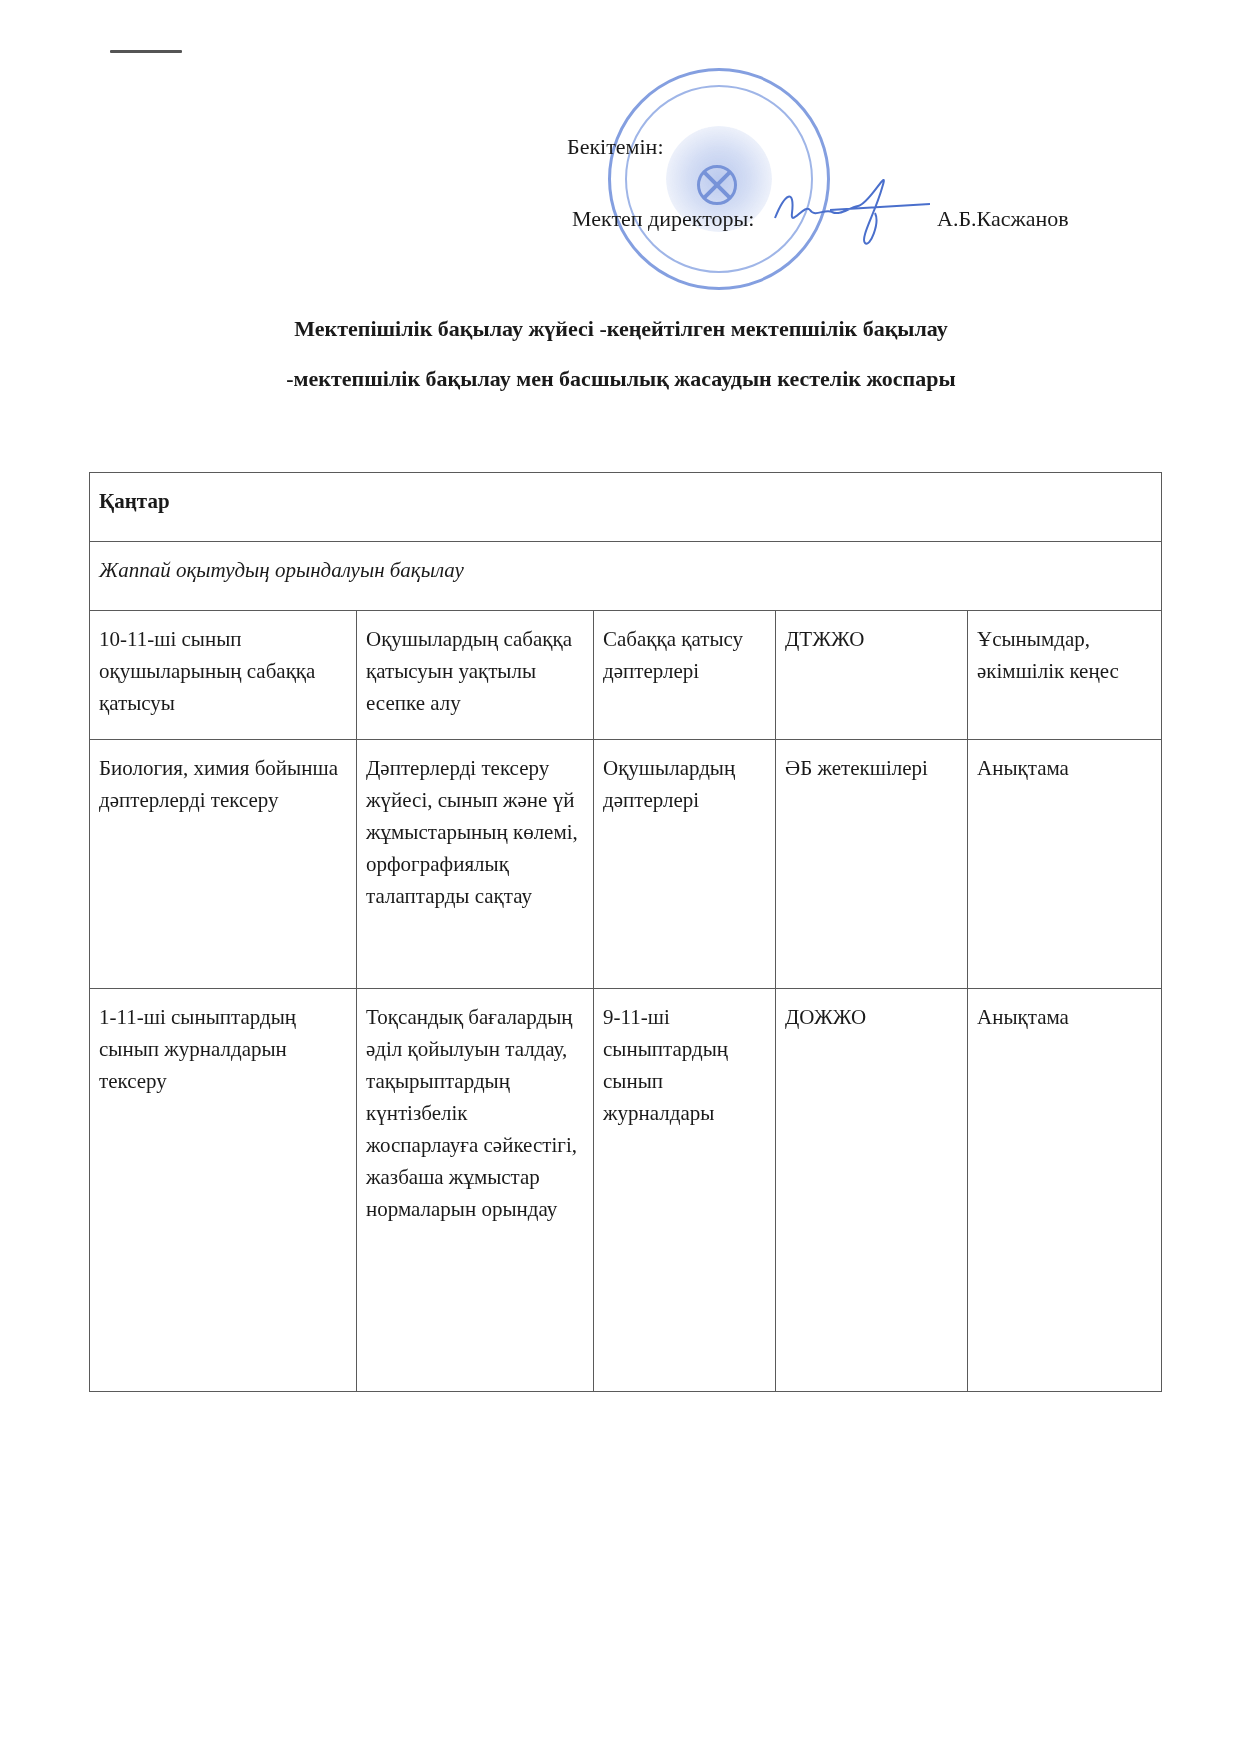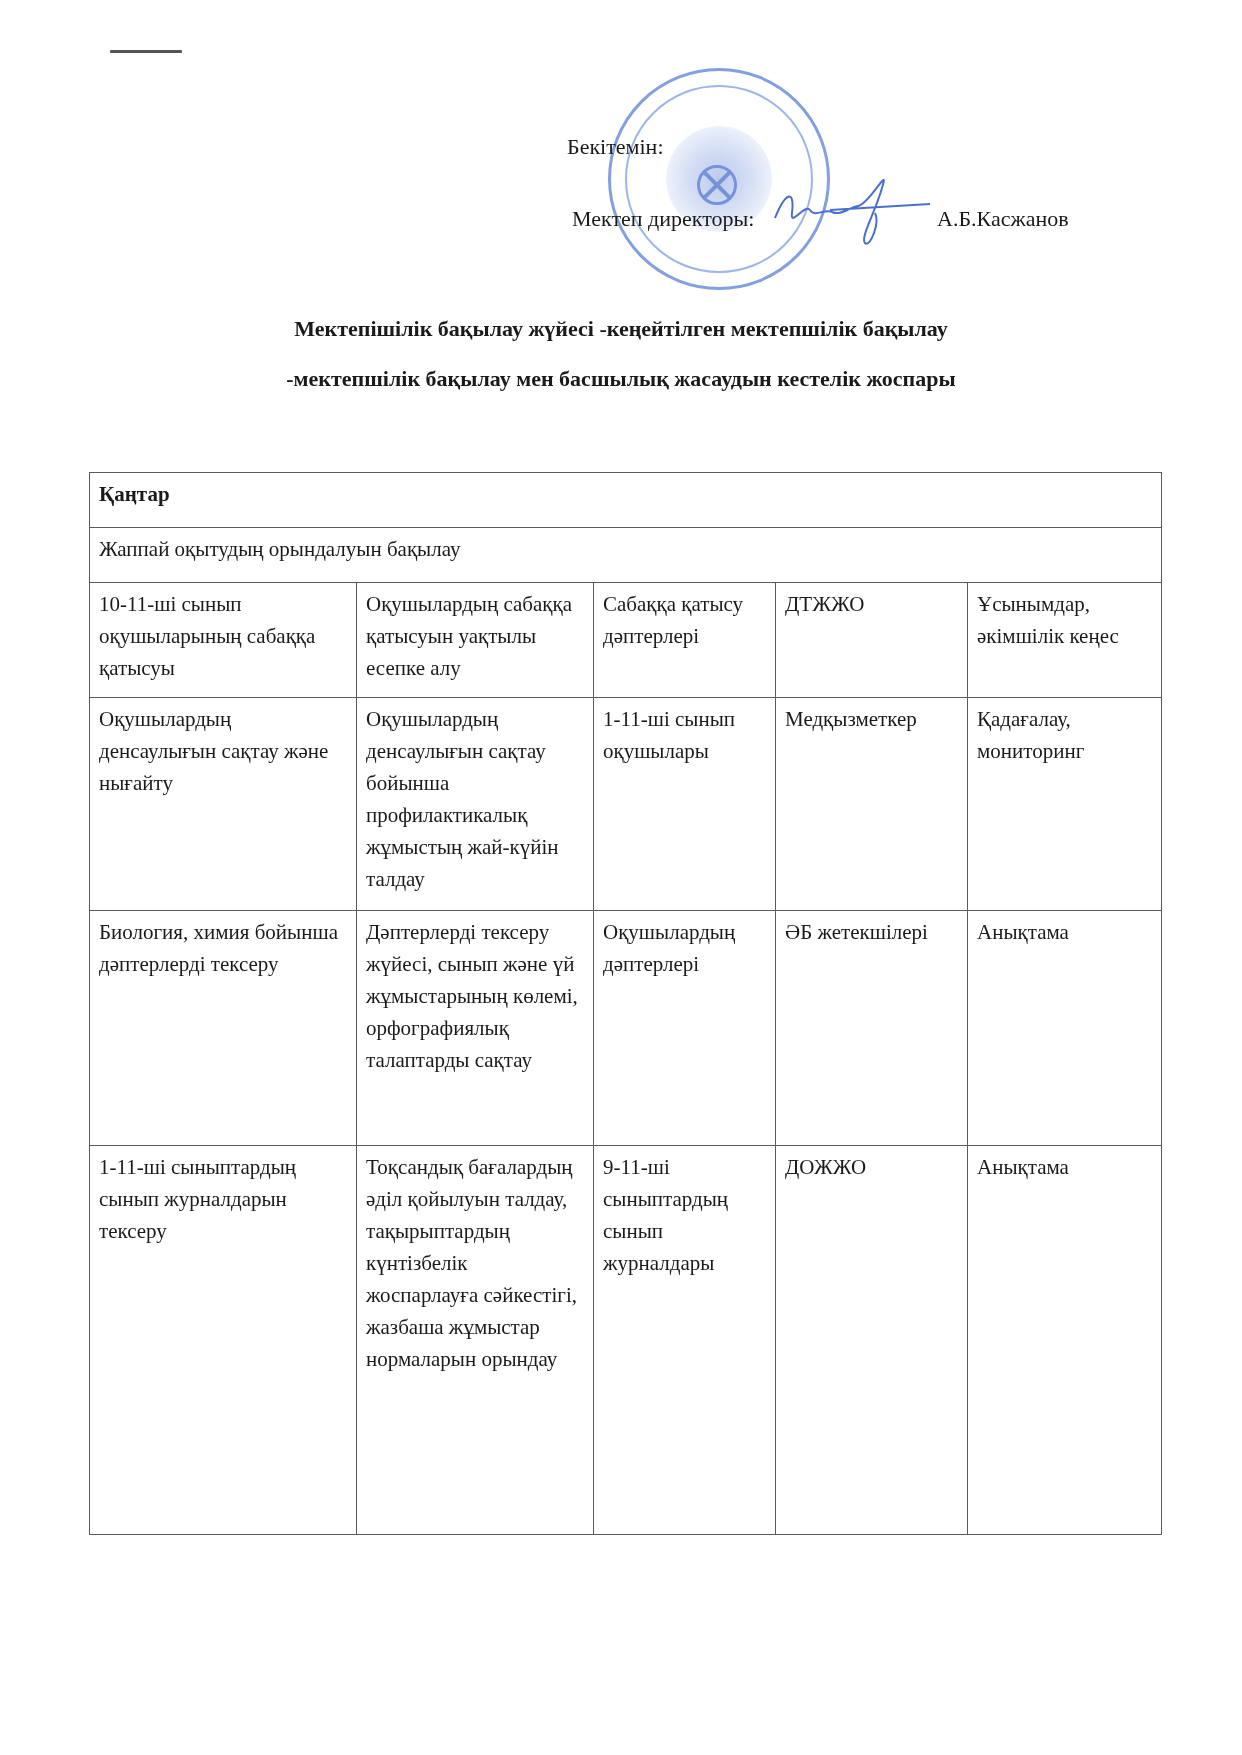--- a/index.html
+++ b/index.html
@@ -32,23 +32,23 @@
   .director-label { position:absolute; left:572px; top:206px; font-size:22px; }
   .signature { position:absolute; left:770px; top:168px; width:160px; height:80px; }
   .director-name { position:absolute; left:937px; top:206px; font-size:22px;text-align:center; }
   .title-line { position:absolute; left:0; width:1242px; text-align:center; font-weight:bold; font-size:22px; }
   .title-1 { top:316px; }
   .title-2 { top:366px; }
   table.plan {
     position:absolute; left:89px; top:472px; width:1072px; border-collapse:collapse; table-layout:fixed;
     font-size:21px; line-height:32px;
   }
-  table.plan td { border:1.5px solid #5a5a5a; vertical-align:top; padding:5px 9px; }
+  table.plan td { border:1.5px solid #5a5a5a; vertical-align:top; padding:12px 9px; }
   .month-cell { font-weight:bold; height:44px; }
-  .section-cell { height:44px; }
+  .section-cell { height:44px;font-style:italic; }
   .r1 td { height:104px; }
   .r2 td { height:202px; }
   .r3 td { height:224px; }
   .r4 td { height:378px; }
 </style>
 </head>
 <body>
 
 <div class="corner-mark"></div>
 
@@ -82,27 +82,20 @@
   <tr>
     <td colspan="5" class="section-cell">Жаппай оқытудың орындалуын бақылау</td>
   </tr>
   <tr class="r1">
     <td>10-11-ші сынып оқушыларының сабаққа қатысуы</td>
     <td>Оқушылардың сабаққа қатысуын уақтылы есепке алу</td>
     <td>Сабаққа қатысу дәптерлері</td>
     <td>ДТЖЖО</td>
     <td>Ұсынымдар, әкімшілік кеңес</td>
   </tr>
-  <tr class="r2">
-    <td>Оқушылардың денсаулығын сақтау және нығайту</td>
-    <td>Оқушылардың денсаулығын сақтау бойынша профилактикалық жұмыстың жай-күйін талдау</td>
-    <td>1-11-ші сынып оқушылары</td>
-    <td>Медқызметкер</td>
-    <td>Қадағалау, мониторинг</td>
-  </tr>
   <tr class="r3">
     <td>Биология, химия бойынша дәптерлерді тексеру</td>
     <td>Дәптерлерді тексеру жүйесі, сынып және үй жұмыстарының көлемі, орфографиялық талаптарды сақтау</td>
     <td>Оқушылардың дәптерлері</td>
     <td>ӘБ жетекшілері</td>
     <td>Анықтама</td>
   </tr>
   <tr class="r4">
     <td>1-11-ші сыныптардың сынып журналдарын тексеру</td>
     <td>Тоқсандық бағалардың әділ қойылуын талдау, тақырыптардың күнтізбелік жоспарлауға сәйкестігі, жазбаша жұмыстар нормаларын орындау</td>

